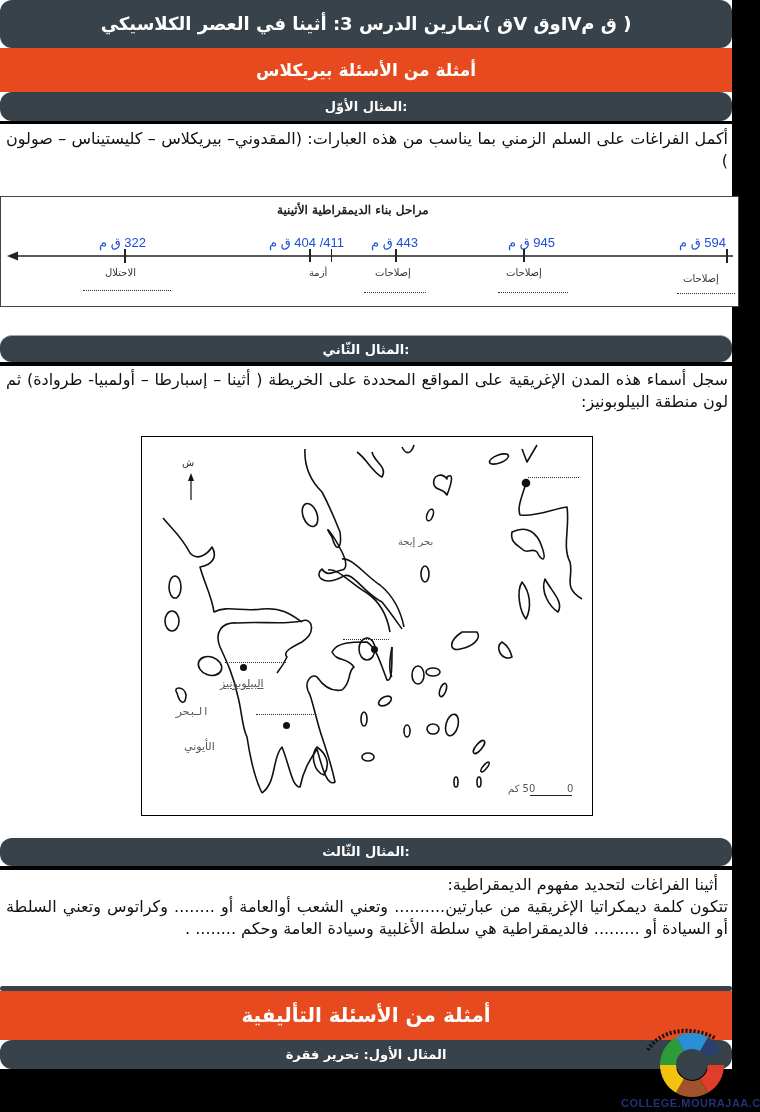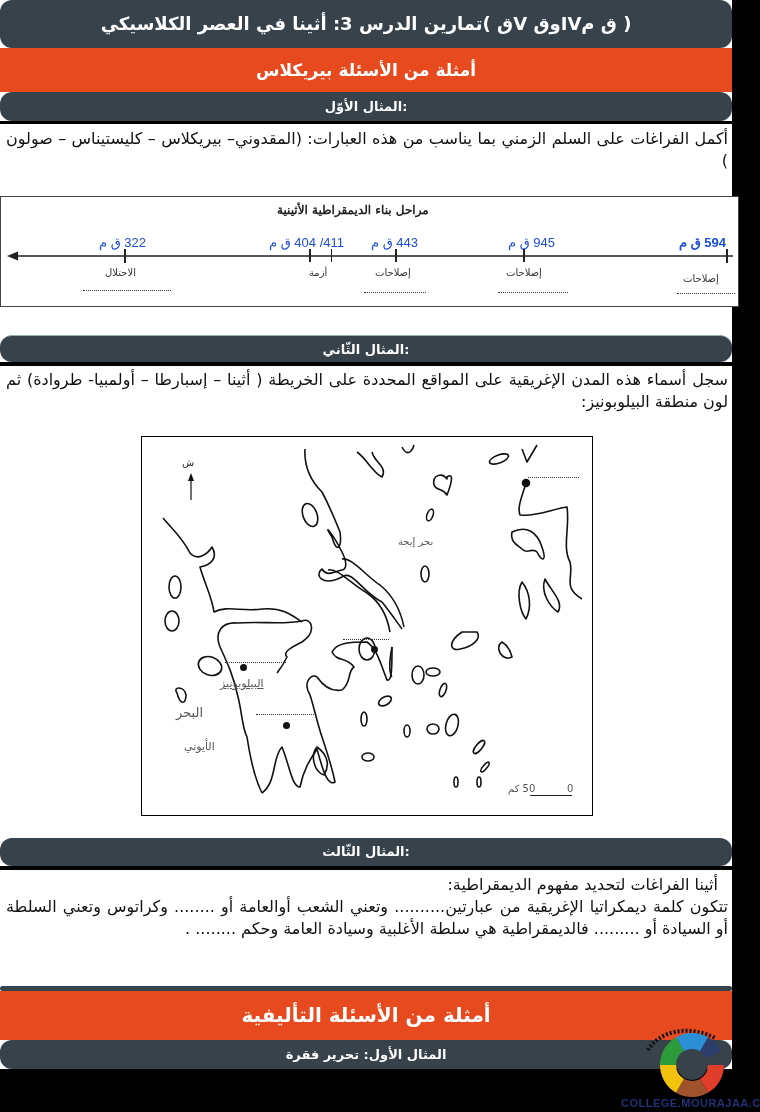--- a/index.html
+++ b/index.html
@@ -35,21 +35,21 @@
   <div class="text" style="top:128px;left:6px;width:722px;">أكمل الفراغات على السلم الزمني بما يناسب من هذه العبارات: (المقدوني– بيريكلاس – كليستيناس – صولون )</div>
 
   <div class="figure" style="left:0;top:196px;width:739px;height:111px;">
     <div class="tl-title" style="left:276px;top:6px;">مراحل بناء الديمقراطية الأثينية</div>
 
     <svg style="position:absolute;left:0;top:52px;" width="739" height="14">
       <line x1="14" y1="7" x2="732" y2="7" stroke="#222" stroke-width="1.5"></line>
       <polygon points="6,7 17,2.5 17,11.5" fill="#222"></polygon>
     </svg>
 
-    <div class="tl-date" style="left:678px;top:38px;font-weight:bold;">594 ق م</div>
+    <div class="tl-date" style="left:678px;top:38px;">594 ق م</div>
     <div class="tl-tick" style="left:725px;top:52px;height:14px;"></div>
     <div class="tl-label" style="left:682px;top:76px;">إصلاحات</div>
     <div class="tl-dots" style="left:676px;top:96px;width:58px;"></div>
 
     <div class="tl-date" style="left:507px;top:38px;">945 ق م</div>
     <div class="tl-tick" style="left:522px;top:52px;height:13px;"></div>
     <div class="tl-label" style="left:505px;top:70px;">إصلاحات</div>
     <div class="tl-dots" style="left:497px;top:95px;width:70px;"></div>
 
     <div class="tl-date" style="left:370px;top:38px;">443 ق م</div>
@@ -135,21 +135,21 @@
     <div style="position:absolute;left:229px;top:209px;width:7px;height:7px;border-radius:50%;background:#111;"></div>
     <div class="tl-dots" style="left:201px;top:202px;width:46px;"></div>
     <div style="position:absolute;left:98px;top:227px;width:7px;height:7px;border-radius:50%;background:#111;"></div>
     <div class="tl-dots" style="left:83px;top:225px;width:61px;"></div>
     <div style="position:absolute;left:141px;top:285px;width:7px;height:7px;border-radius:50%;background:#111;"></div>
     <div class="tl-dots" style="left:114px;top:277px;width:58px;"></div>
 
     <div class="map-label" style="left:40px;top:20px;font-size:10px;color:#333;">ش</div>
     <div class="map-label" style="left:256px;top:99px;letter-spacing:3px;">بحر إيجة</div>
     <div class="map-label" style="left:78px;top:240px;letter-spacing:9px;font-size:11px;text-decoration:underline;">البيلوبونيز</div>
-    <div class="map-label" style="left:34px;top:268px;letter-spacing:5px;font-size:13px;">البحر</div>
+    <div class="map-label" style="left:34px;top:268px;letter-spacing:5px;font-size:11px;font-family:Liberation Mono, monospace;">البحر</div>
     <div class="map-label" style="left:42px;top:303px;letter-spacing:3px;font-size:11px;">الأيوني</div>
 
     <div class="map-label" style="left:366px;top:346px;">50 كم</div>
     <div style="position:absolute;left:388px;top:358px;width:42px;border-top:1px solid #222;"></div>
     <div class="map-label" style="left:425px;top:346px;">0</div>
   </div>
 
   <div class="bar dark" style="top:838px;height:28px;line-height:28px;font-size:13px;">:المثال الثّالث</div>
   <div class="blackline" style="top:866px;height:4px;"></div>
   <div class="text" style="top:874px;left:6px;width:722px;text-align:right;padding-right:10px;">أثينا الفراغات لتحديد مفهوم الديمقراطية:</div>

